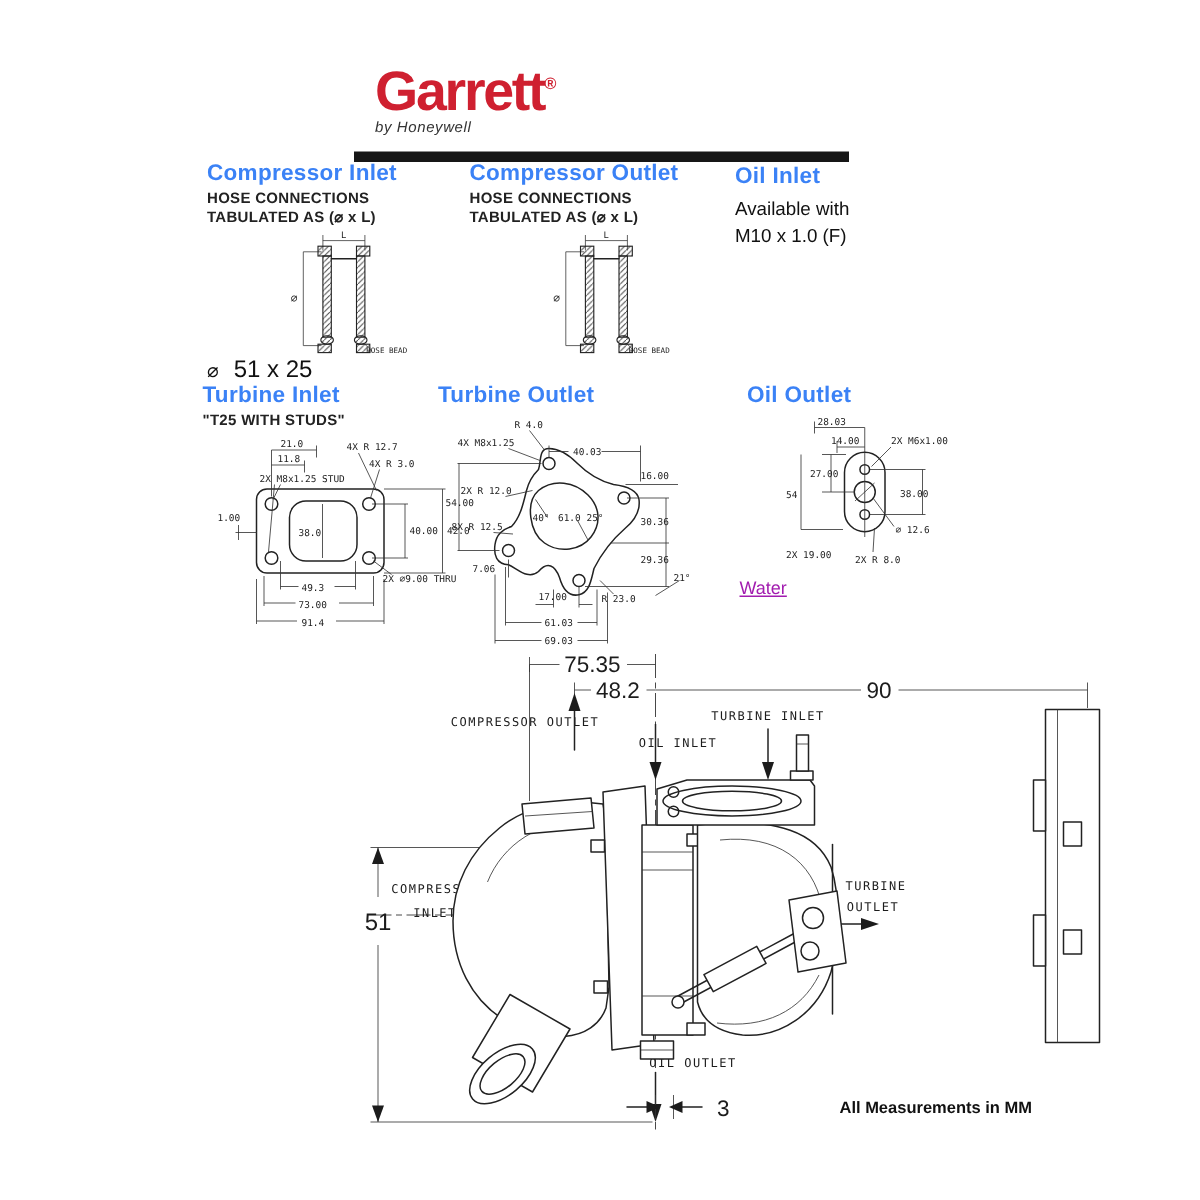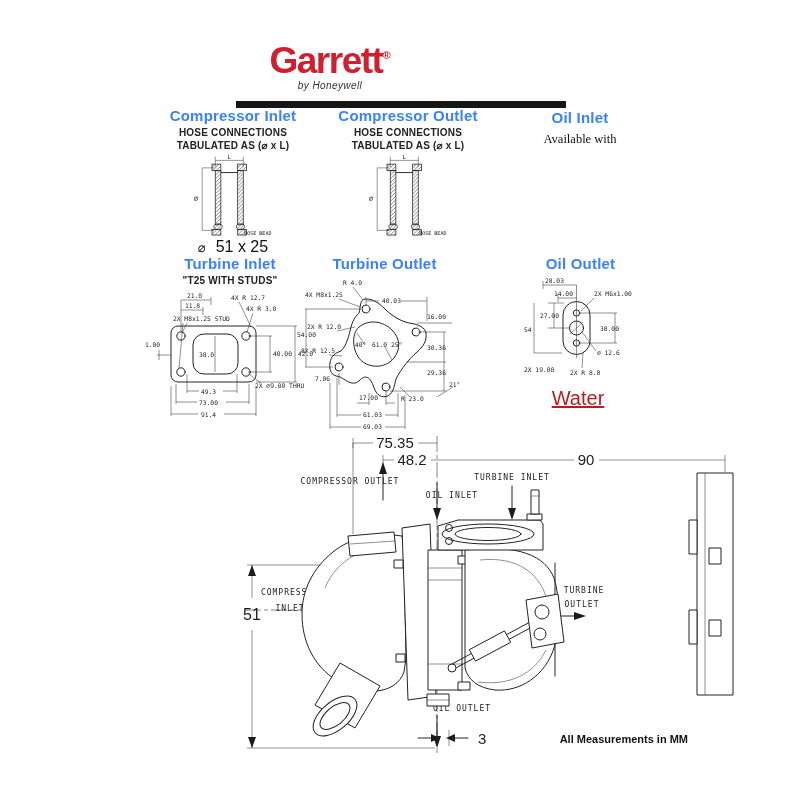--- a/index.html
+++ b/index.html
@@ -1,30 +1,30 @@
 <!DOCTYPE html>
 <html><head>
 <meta charset="utf-8">
 <style>
   html,body{margin:0;padding:0;background:#fff;}
   .page{position:relative;width:800px;height:800px;background:#fff;overflow:hidden;
         font-family:"Liberation Sans",sans-serif;color:#1c1c1c;}
   .abs{position:absolute;}
-  .col{position:absolute;text-align:center;}
+  .col{position:absolute;text-align:left;}
   .logo-text{font-size:37px;font-weight:bold;letter-spacing:-1.5px;color:#cf2030;line-height:1;}
   .logo-reg{font-size:11px;vertical-align:14px;letter-spacing:0;}
   .byline{font-size:10px;color:#333;margin-top:1px;letter-spacing:.4px;font-style:italic;}
   .rule{position:absolute;background:#161616;}
   .sec-title{font-size:15px;font-weight:600;letter-spacing:.2px;color:#3b82f6;}
   .cad-sub{font-size:10px;font-family:Liberation Sans, sans-serif;font-weight:bold;
            letter-spacing:.2px;line-height:1.3;color:#222;margin-top:2px;}
-  .note{font-size:12.5px;line-height:1.45;margin-top:4px;color:#111;font-family:Liberation Serif, serif;}
+  .note{font-size:12.5px;line-height:1.45;margin-top:4px;color:#111;}
   .size-line{font-size:16px;color:#111;margin-top:2px;}
   .size-line .dia{font-size:13px;margin-right:10px;}
-  .water{font-size:20px;line-height:1.5;color:#b91c1c;text-decoration:underline;}
+  .water{font-size:12px;line-height:1.5;color:#a21caf;text-decoration:underline;}
   .footer-note{position:absolute;font-size:11px;font-weight:bold;color:#111;}
   svg{display:block;margin:0 auto;}
   svg text{font-family:"DejaVu Sans Mono",monospace;fill:#1c1c1c;}
   .d{font-size:6.3px;}
   .s{stroke:#222;fill:none;stroke-width:1;stroke-linejoin:round;stroke-linecap:round;}
   .f{fill:#fff;stroke:#222;stroke-width:1;stroke-linejoin:round;}
   .t{stroke:#333;fill:none;stroke-width:.55;}
   .lbl{font-size:8px;letter-spacing:1px;}
   .dimtxt{font-size:15px;font-family:"Liberation Sans",sans-serif;}
   .ah{fill:#1c1c1c;stroke:none;}
@@ -114,20 +114,21 @@
         <line class="t" x1="56" y1="82" x2="62" y2="88"></line>
         <text class="d" x="58" y="89" style="font-size:5.4px">HOSE BEAD</text>
       </g>
     </svg>
   </div>
 
   <div class="col" style="left:490px;top:109px;width:180px;">
     <div class="sec-title">Oil Inlet</div>
     <div class="note">
       <div>Available with</div>
+      <div>M10 x 1.0 (F)</div>
     </div>
   </div>
 
   <div class="col" style="left:135px;top:255px;width:190px;">
     <div class="sec-title">Turbine Inlet</div>
     <div class="cad-sub">"T25 WITH STUDS"</div>
     <svg width="175" height="132" viewBox="0 0 175 132">
       <g>
         <rect class="f" x="28" y="39" width="85" height="56" rx="7"></rect>
         <rect class="f" x="50" y="47" width="45" height="40" rx="11"></rect>

